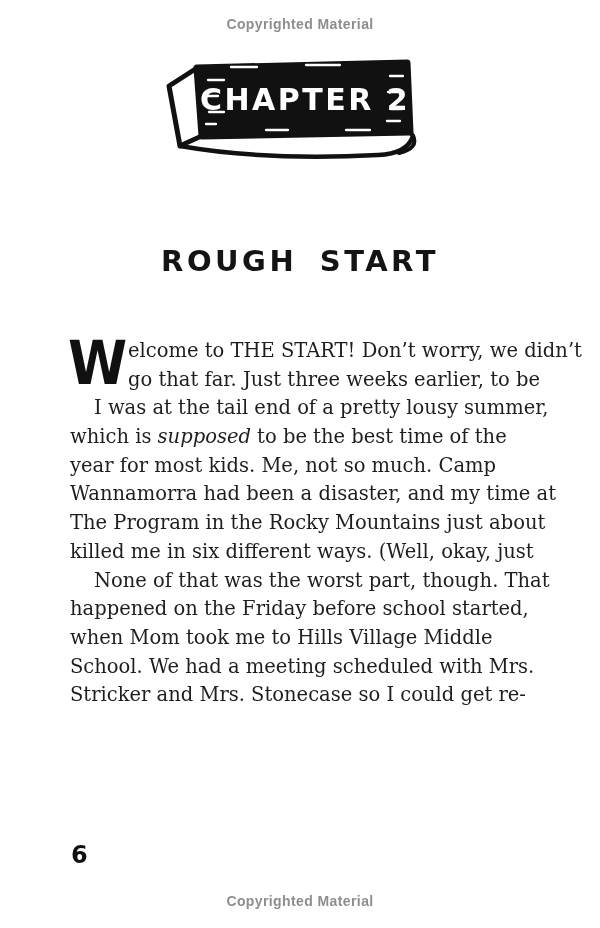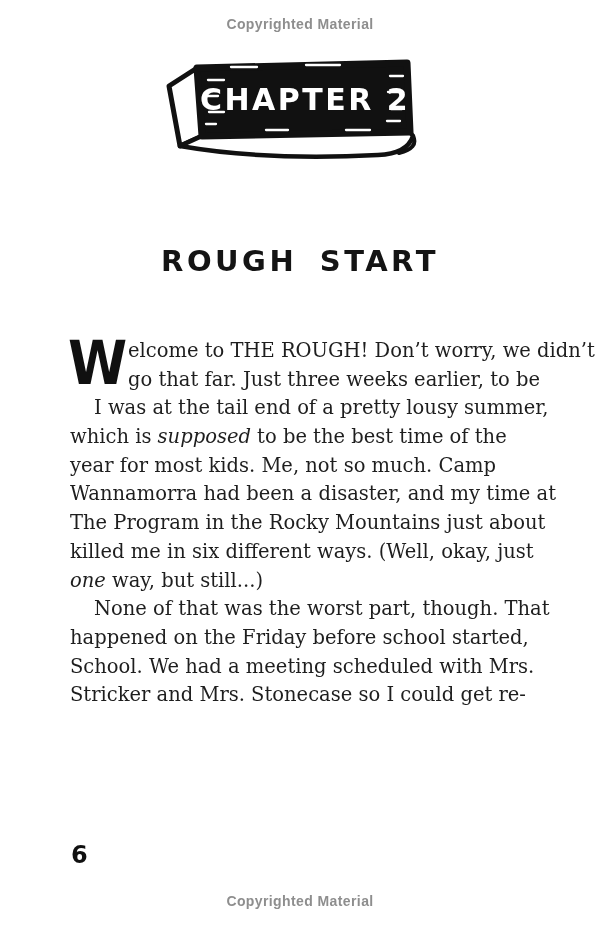--- a/index.html
+++ b/index.html
@@ -132,31 +132,31 @@
       </g>
       <text x="149" y="58" text-anchor="middle" font-size="30" fill="#ffffff">CHAPTER 2</text>
     </svg>
   </div>
 
   <div id="chapter-title">ROUGH START</div>
 
   <div id="drop-cap">W</div>
 
   <div id="body-text">
-    <div class="line after-dropcap"><span>elcome to THE ROUGH! Don’t worry, we didn’t</span></div>
+    <div class="line after-dropcap"><span>elcome to THE START! Don’t worry, we didn’t</span></div>
     <div class="line after-dropcap"><span>go that far. Just three weeks earlier, to be</span></div>
     <div class="line indent"><span>I was at the tail end of a pretty lousy summer,</span></div>
     <div class="line"><span>which is </span><em>supposed</em><span> to be the best time of the</span></div>
     <div class="line"><span>year for most kids. Me, not so much. Camp</span></div>
     <div class="line"><span>Wannamorra had been a disaster, and my time at</span></div>
     <div class="line"><span>The Program in the Rocky Mountains just about</span></div>
     <div class="line"><span>killed me in six different ways. (Well, okay, just</span></div>
-    <div class="line"><em>one</em><span> way, but still...)</span></div>
     <div class="line indent"><span>None of that was the worst part, though. That</span></div>
     <div class="line"><span>happened on the Friday before school started,</span></div>
+    <div class="line"><span>when Mom took me to Hills Village Middle</span></div>
     <div class="line"><span>School. We had a meeting scheduled with Mrs.</span></div>
     <div class="line"><span>Stricker and Mrs. Stonecase so I could get re-</span></div>
   </div>
 
   <div id="page-number">6</div>
 
   <div class="copyright bottom">Copyrighted Material</div>
 
 </div>
 

